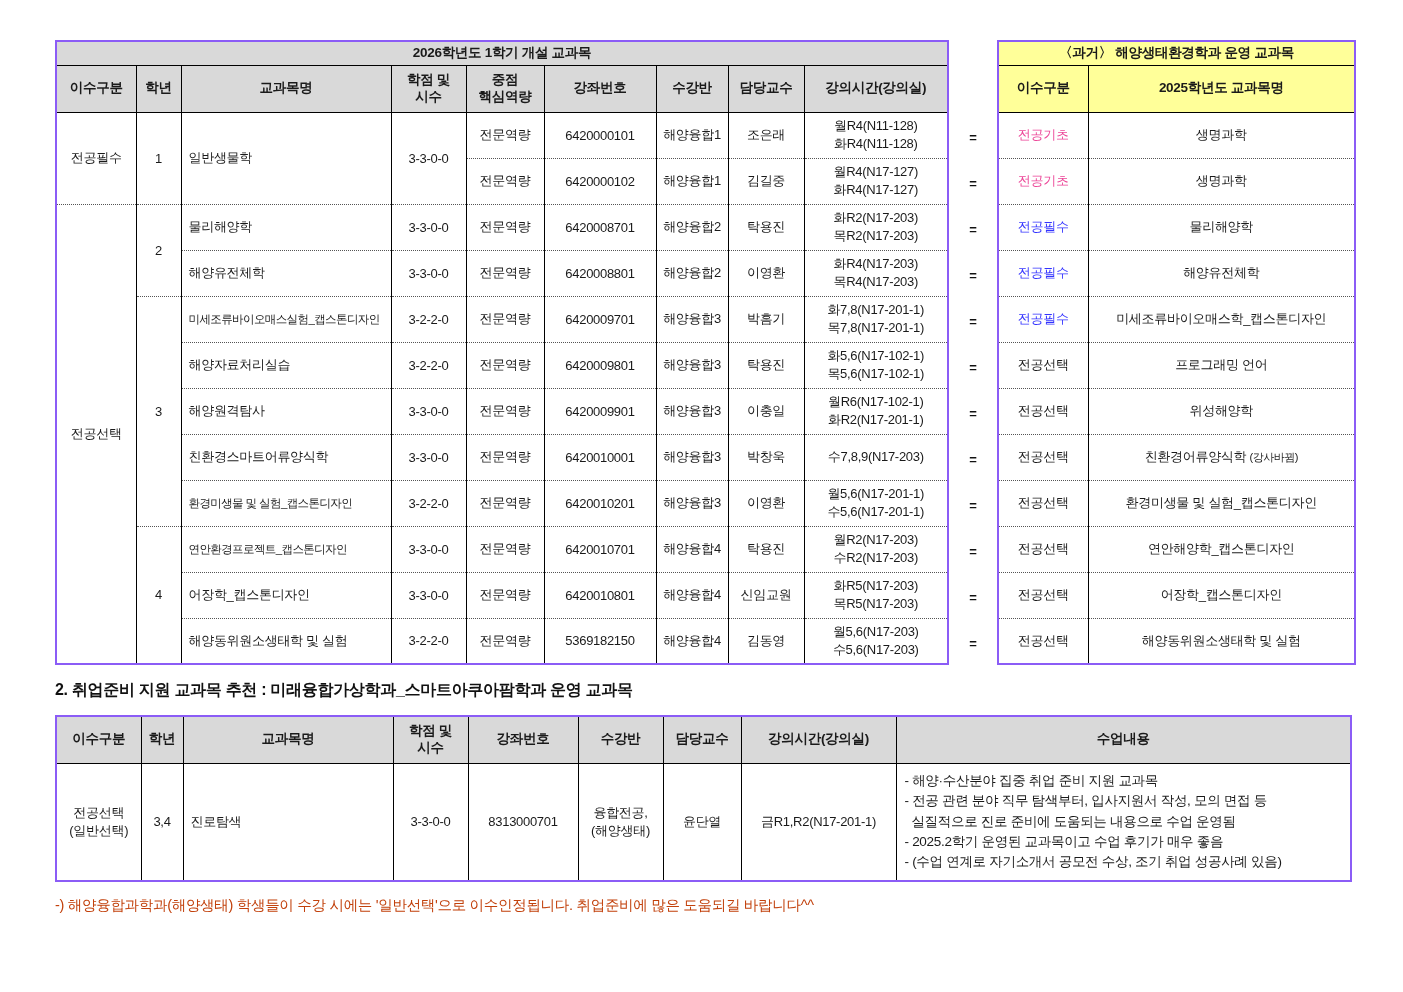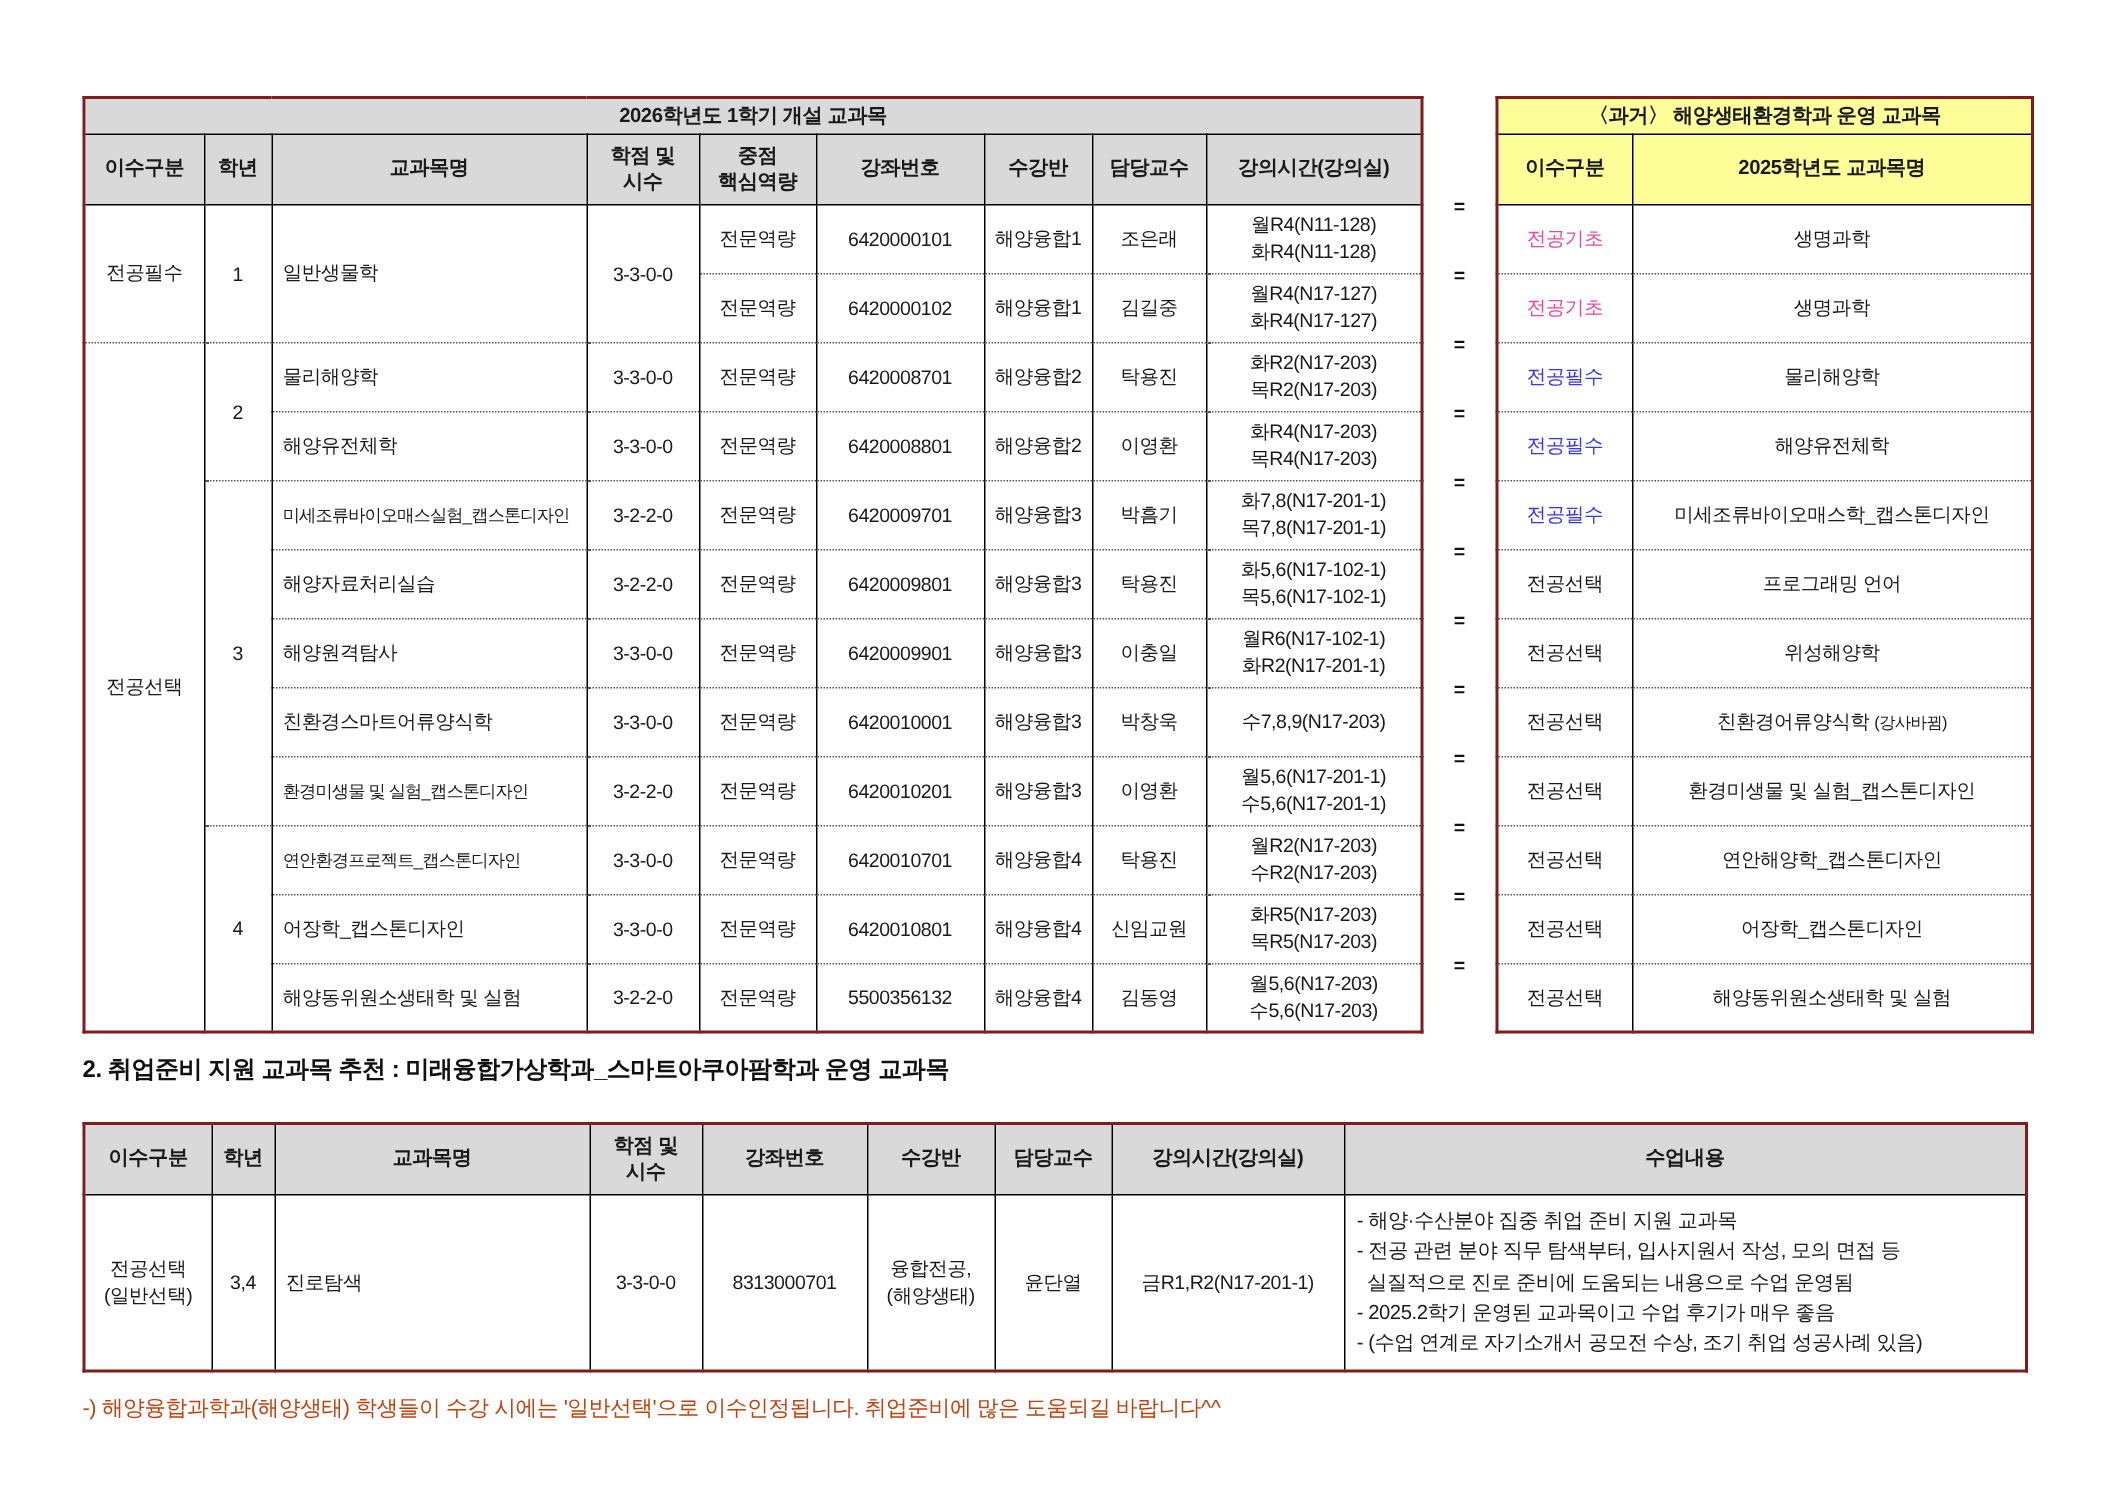--- a/index.html
+++ b/index.html
@@ -10,21 +10,21 @@
     -webkit-font-smoothing:antialiased;
   }
   .page{padding:40px 0 0 55px;}
   .sec-title{
     font-size:16px;font-weight:bold;letter-spacing:-0.3px;
     margin:0 0 15px 0;color:#111;
   }
   .sec-title2{margin:14px 0 14px 0;}
   .tables-wrap{display:flex;align-items:flex-start;}
   table{border-collapse:collapse;table-layout:fixed;}
-  .t{border:2px solid #7f1d1d;margin-top:24px;}
+  .t{border:2px solid #8b5cf6;}
   .t th,.t td{
     border-left:1px solid #000;border-right:1px solid #000;
     text-align:center;vertical-align:middle;
     font-size:13px;padding:1px 3px;letter-spacing:-0.3px;
     overflow:hidden;
   }
   .t thead th{
     border-top:1px solid #000;border-bottom:1px solid #000;
     background:#d9d9d9;font-weight:bold;font-size:13.5px;
     white-space:pre-line;line-height:1.25;
@@ -206,21 +206,21 @@
           <td>6420010801</td>
           <td>해양융합4</td>
           <td>신임교원</td>
           <td class="ml">화R5(N17-203)
 목R5(N17-203)</td>
         </tr>
         <tr>
           <td class="subj">해양동위원소생태학 및 실험</td>
           <td>3-2-2-0</td>
           <td>전문역량</td>
-          <td>5500356132</td>
+          <td>5369182150</td>
           <td>해양융합4</td>
           <td>김동영</td>
           <td class="ml">월5,6(N17-203)
 수5,6(N17-203)</td>
         </tr>
       </tbody>
     </table>
 
     <div class="eq-col">
       <div class="eq">=</div>

